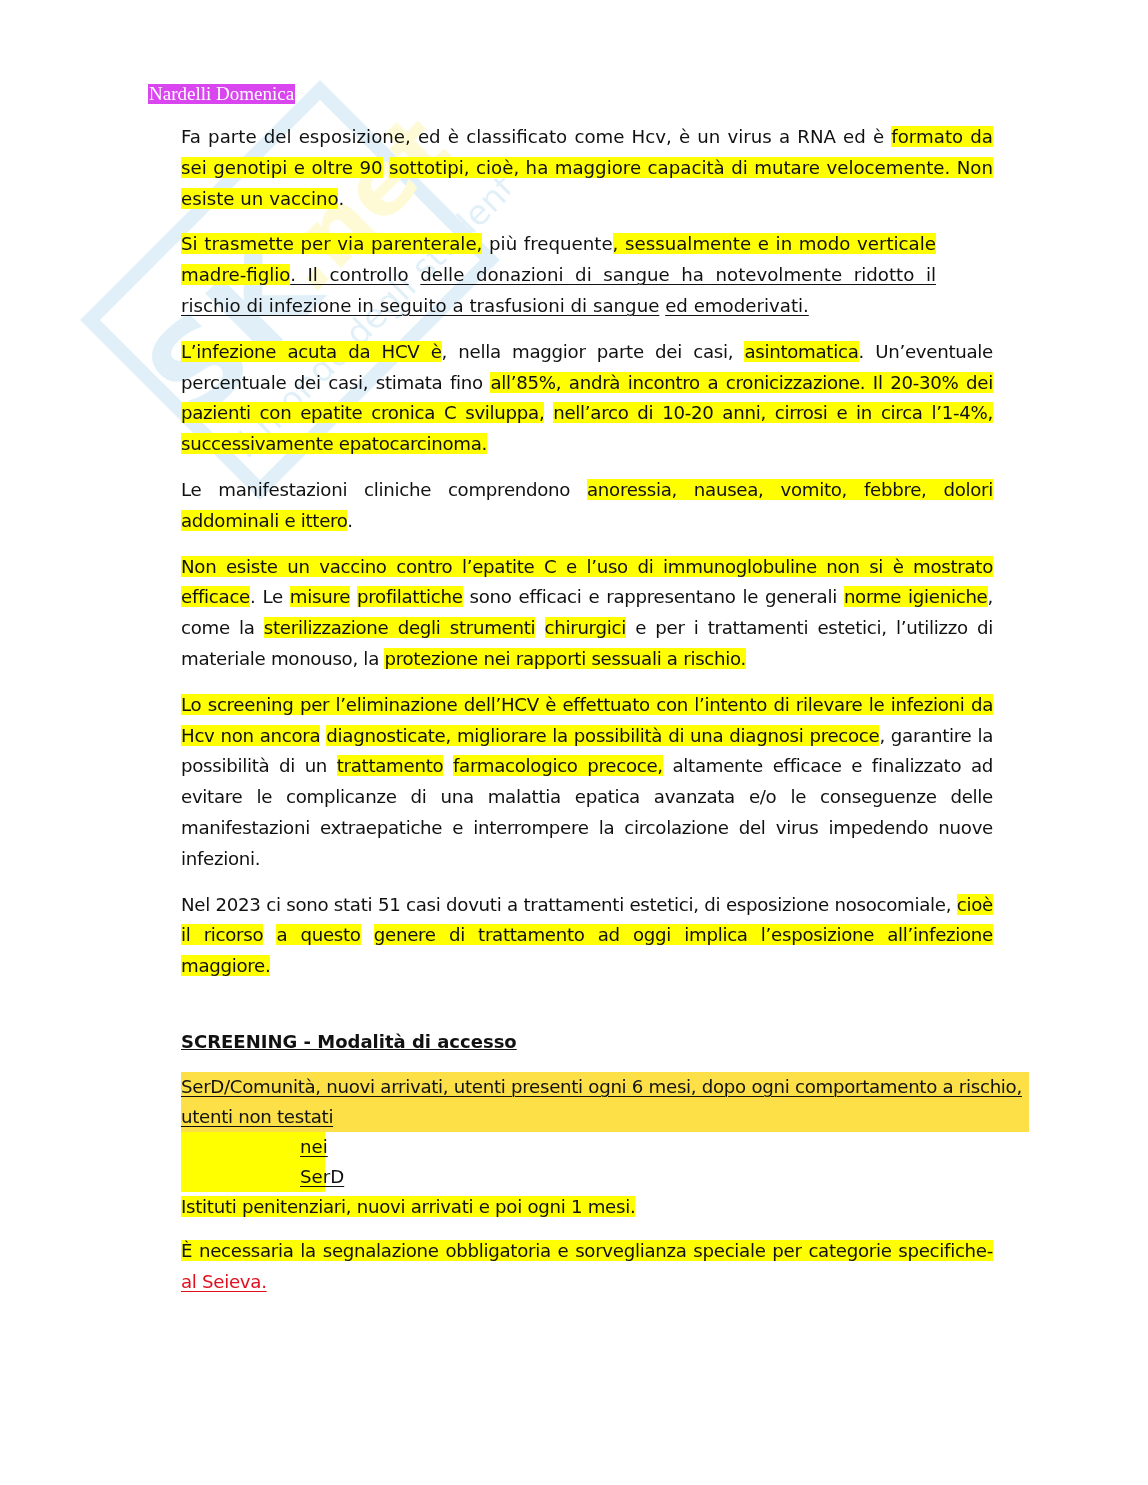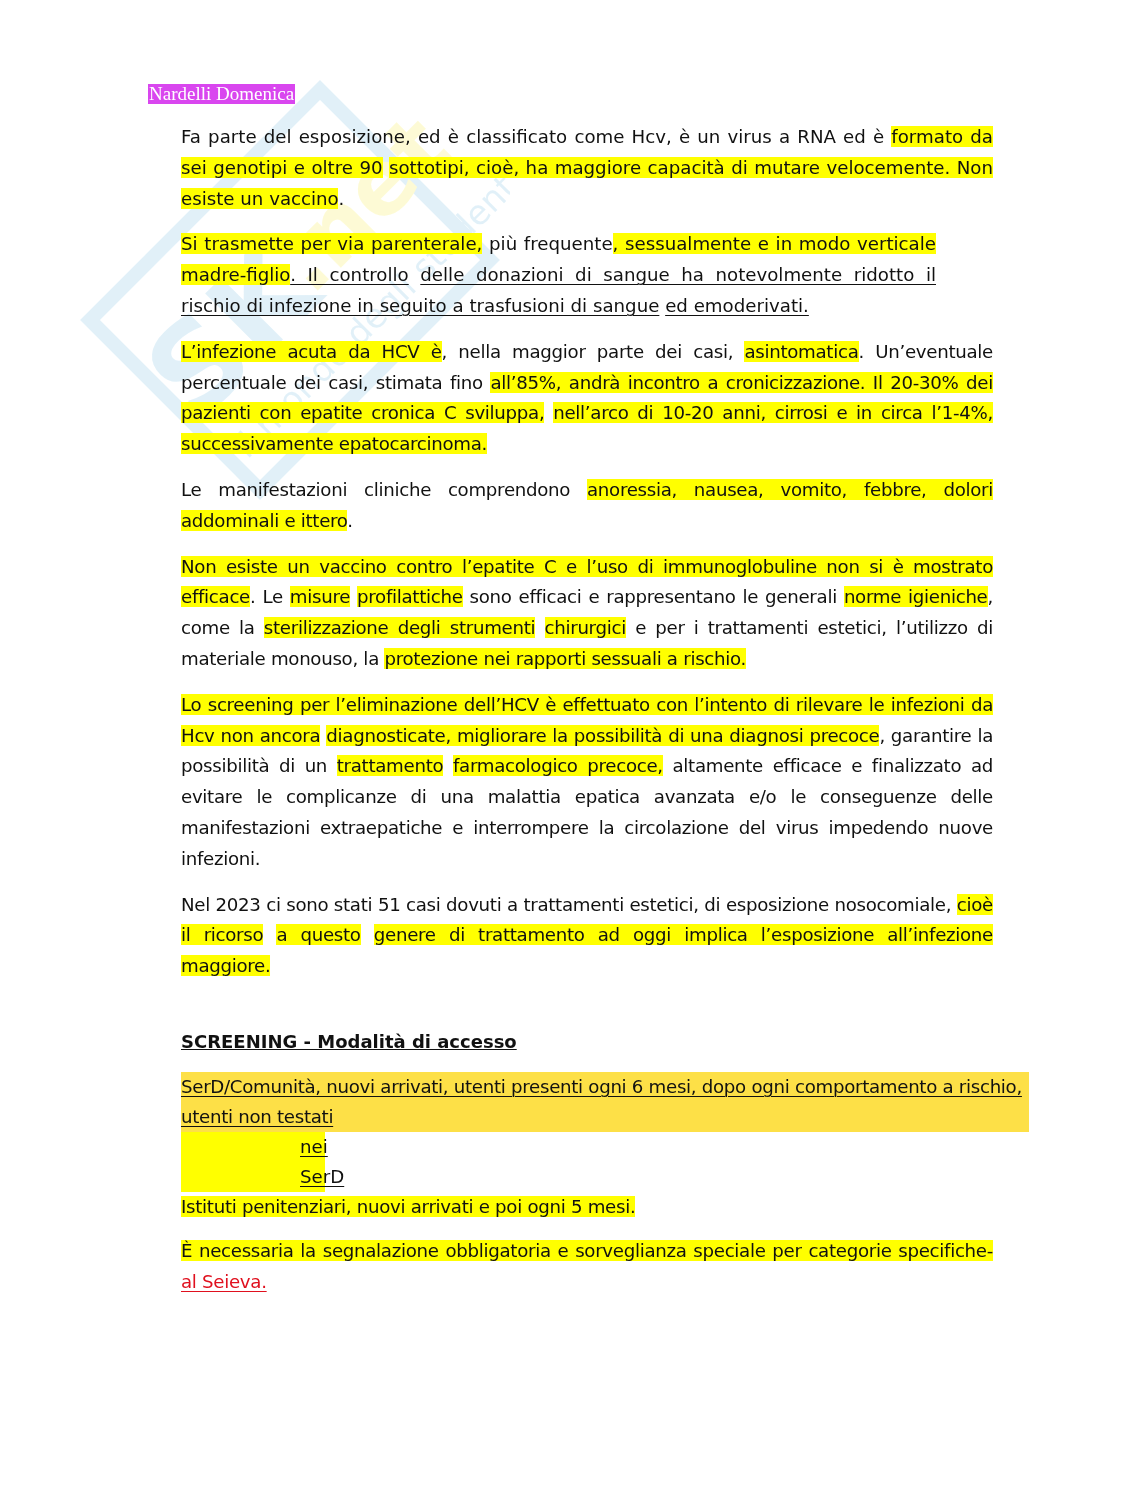--- a/index.html
+++ b/index.html
@@ -56,18 +56,18 @@
 
 
   <div class="screening-list">
     <div class="block-hl wide tight" style="font-size:18.2px; line-height:30px; letter-spacing:-0.3px;"><span class="ul">SerD/Comunità, nuovi arrivati, utenti presenti ogni 6 mesi, dopo ogni comportamento a rischio, utenti non testati</span></div>
     <div class="serd-line">
       <div class="indent-wrap">
         <div class="indent"><span class="ul">nei</span></div>
         <div class="indent"><span class="ul">SerD</span></div>
       </div>
     </div>
-    <div class="serd-line" style="letter-spacing:-0.3px;"><span class="hl">Istituti penitenziari, nuovi arrivati e poi ogni 5 mesi.</span></div>
+    <div class="serd-line" style="letter-spacing:-0.3px;"><span class="hl">Istituti penitenziari, nuovi arrivati e poi ogni 1 mesi.</span></div>
   </div>
 
   <p class="para tight" style="margin-top:14px;"><span class="hl">È necessaria la segnalazione obbligatoria e sorveglianza speciale per categorie specifiche-</span><span> </span><span class="red ul">al Seieva.</span></p>
 
 </div>
 
 </body></html>

